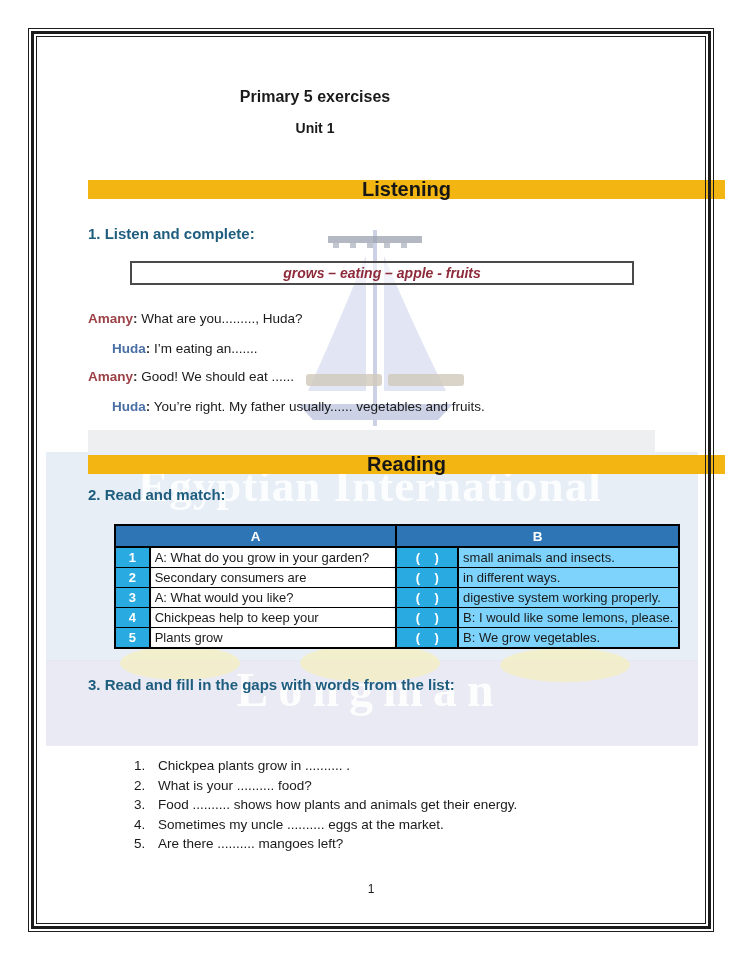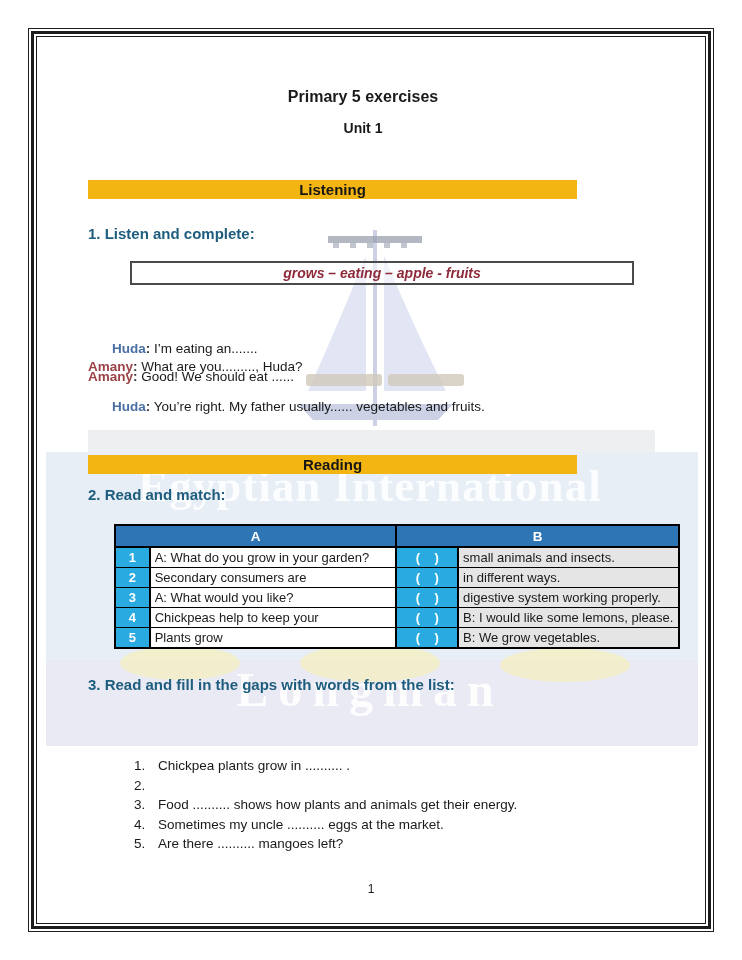--- a/index.html
+++ b/index.html
@@ -20,27 +20,27 @@
   .wm-scallop{border-radius:50%;background:#f3eec9;opacity:.9;}
   .wm-text{
     position:absolute;z-index:1;font-family:"Liberation Serif", serif;font-weight:bold;
     color:rgba(255,255,255,.88);white-space:nowrap;text-align:center;
   }
   .wm-text-1{top:460px;left:55px;width:630px;font-size:45px;letter-spacing:1px;}
   .wm-text-2{top:662px;left:120px;width:500px;font-size:48px;letter-spacing:10px;}
   .wm-ship{position:absolute;top:226px;left:278px;width:195px;height:210px;z-index:0;}
 
   
-  .center-line{position:absolute;left:8px;width:630px;text-align:center;z-index:2;padding-left:40px;}
+  .center-line{position:absolute;left:0;width:630px;text-align:center;z-index:2;}
   .doc-title{top:88px;font-size:16px;font-weight:bold;}
   .doc-sub1{top:120px;font-size:14px;font-weight:bold;}
   .doc-sub2{top:150px;font-size:14px;font-weight:bold;}
   .banner{
-    position:absolute;left:88px;width:489px;height:19px;background:var(--banner_yellow,#f3b511);
-    text-align:center;font-size:15px;font-weight:bold;color:#161616;line-height:19px;z-index:2;
+    position:absolute;left:88px;width:637px;height:19px;background:var(--banner_yellow,#f3b511);
+    text-align:center;font-size:20px;font-weight:bold;color:#161616;line-height:19px;z-index:2;
   }
   .banner-listening{top:180px;}
   .banner-reading{top:455px;}
   .sec-heading{
     position:absolute;left:88px;font-size:15px;font-weight:bold;
     color:var(--heading_blue,#1e5d7e);z-index:2;
   }
   .h1-listen{top:209px;margin-top:16px;}
   .h2-read{top:486px;}
   .h3-gaps{top:676px;}
@@ -49,21 +49,21 @@
   .word-box{
     position:absolute;left:130px;width:500px;height:20px;border:2px solid #4a4a4a;
     background:rgba(255,255,255,.55);text-align:center;line-height:20px;
     font-size:14px;font-style:italic;font-weight:bold;color:var(--wordbank_maroon,#8e2b3b);z-index:2;
   }
   .word-box-1{top:261px;}
   .word-box-2{top:704px;}
 
   
   .dialogue-line{position:absolute;left:88px;font-size:13.5px;z-index:2;white-space:nowrap;}
-  .dl-1{top:311px;margin-top:48px;}.dl-2{top:341px;}.dl-3{top:369px;}.dl-4{top:399px;}
+  .dl-1{top:311px;}.dl-2{top:341px;}.dl-3{top:369px;}.dl-4{top:399px;}
   .spk{font-weight:bold;}
   .spk-maroon{color:var(--speaker_maroon,#9c4247);}
   .spk-blue{color:var(--speaker_blue,#4a6fa5);margin-left:24px;}
   .dl-colon{color:#333;font-weight:bold;}
 
   
   .match-table{
     position:absolute;top:524px;left:114px;width:566px;z-index:2;
     border-collapse:collapse;font-size:13px;
   }
@@ -71,22 +71,22 @@
   .match-table{border:2px solid #000;}
   th.col-head{
     background:var(--table_header_blue,#2e75b6);color:#fff;font-size:13.5px;
     font-weight:bold;text-align:center;height:20px;border:2px solid #000;
   }
   td.num-cell,td.bracket-cell{
     background:var(--table_cell_blue,#29abe2);color:#fff;font-weight:bold;text-align:center;
   }
   td.num-cell{width:26px;border-right:2px solid #000;}
   td.bracket-cell{width:54px;border-left:2px solid #000;border-right:2px solid #000;white-space:pre;}
-  td.a-cell{width:250px;background:#fff;}
-  td.b-cell{width:222px;background:#e5e5e5;}
+  td.a-cell{width:250px;background:#fff;border-radius:7px;}
+  td.b-cell{width:222px;background:#7dd3fc;}
 
   
   .fill-list{position:absolute;top:756px;left:134px;z-index:2;font-size:13.5px;}
   .fill-item{display:flex;height:19.5px;line-height:19px;}
   .fill-num{width:24px;}
   
   .page-num{position:absolute;top:882px;left:0;width:742px;text-align:center;font-size:12px;z-index:2;}
 </style>
 </head>
 <body>
@@ -192,20 +192,21 @@
 
   <div class="sec-heading h3-gaps">3. Read and fill in the gaps with words from the list:</div>
 
   <div class="fill-list">
     <div class="fill-item">
       <span class="fill-num">1.</span>
       <span>Chickpea plants grow in .......... .</span>
     </div>
     <div class="fill-item">
       <span class="fill-num">2.</span>
+      <span>What is your ..........  food?</span>
     </div>
     <div class="fill-item">
       <span class="fill-num">3.</span>
       <span>Food .......... shows how plants and animals get their energy.</span>
     </div>
     <div class="fill-item">
       <span class="fill-num">4.</span>
       <span>Sometimes my uncle .......... eggs at the market.</span>
     </div>
     <div class="fill-item">

